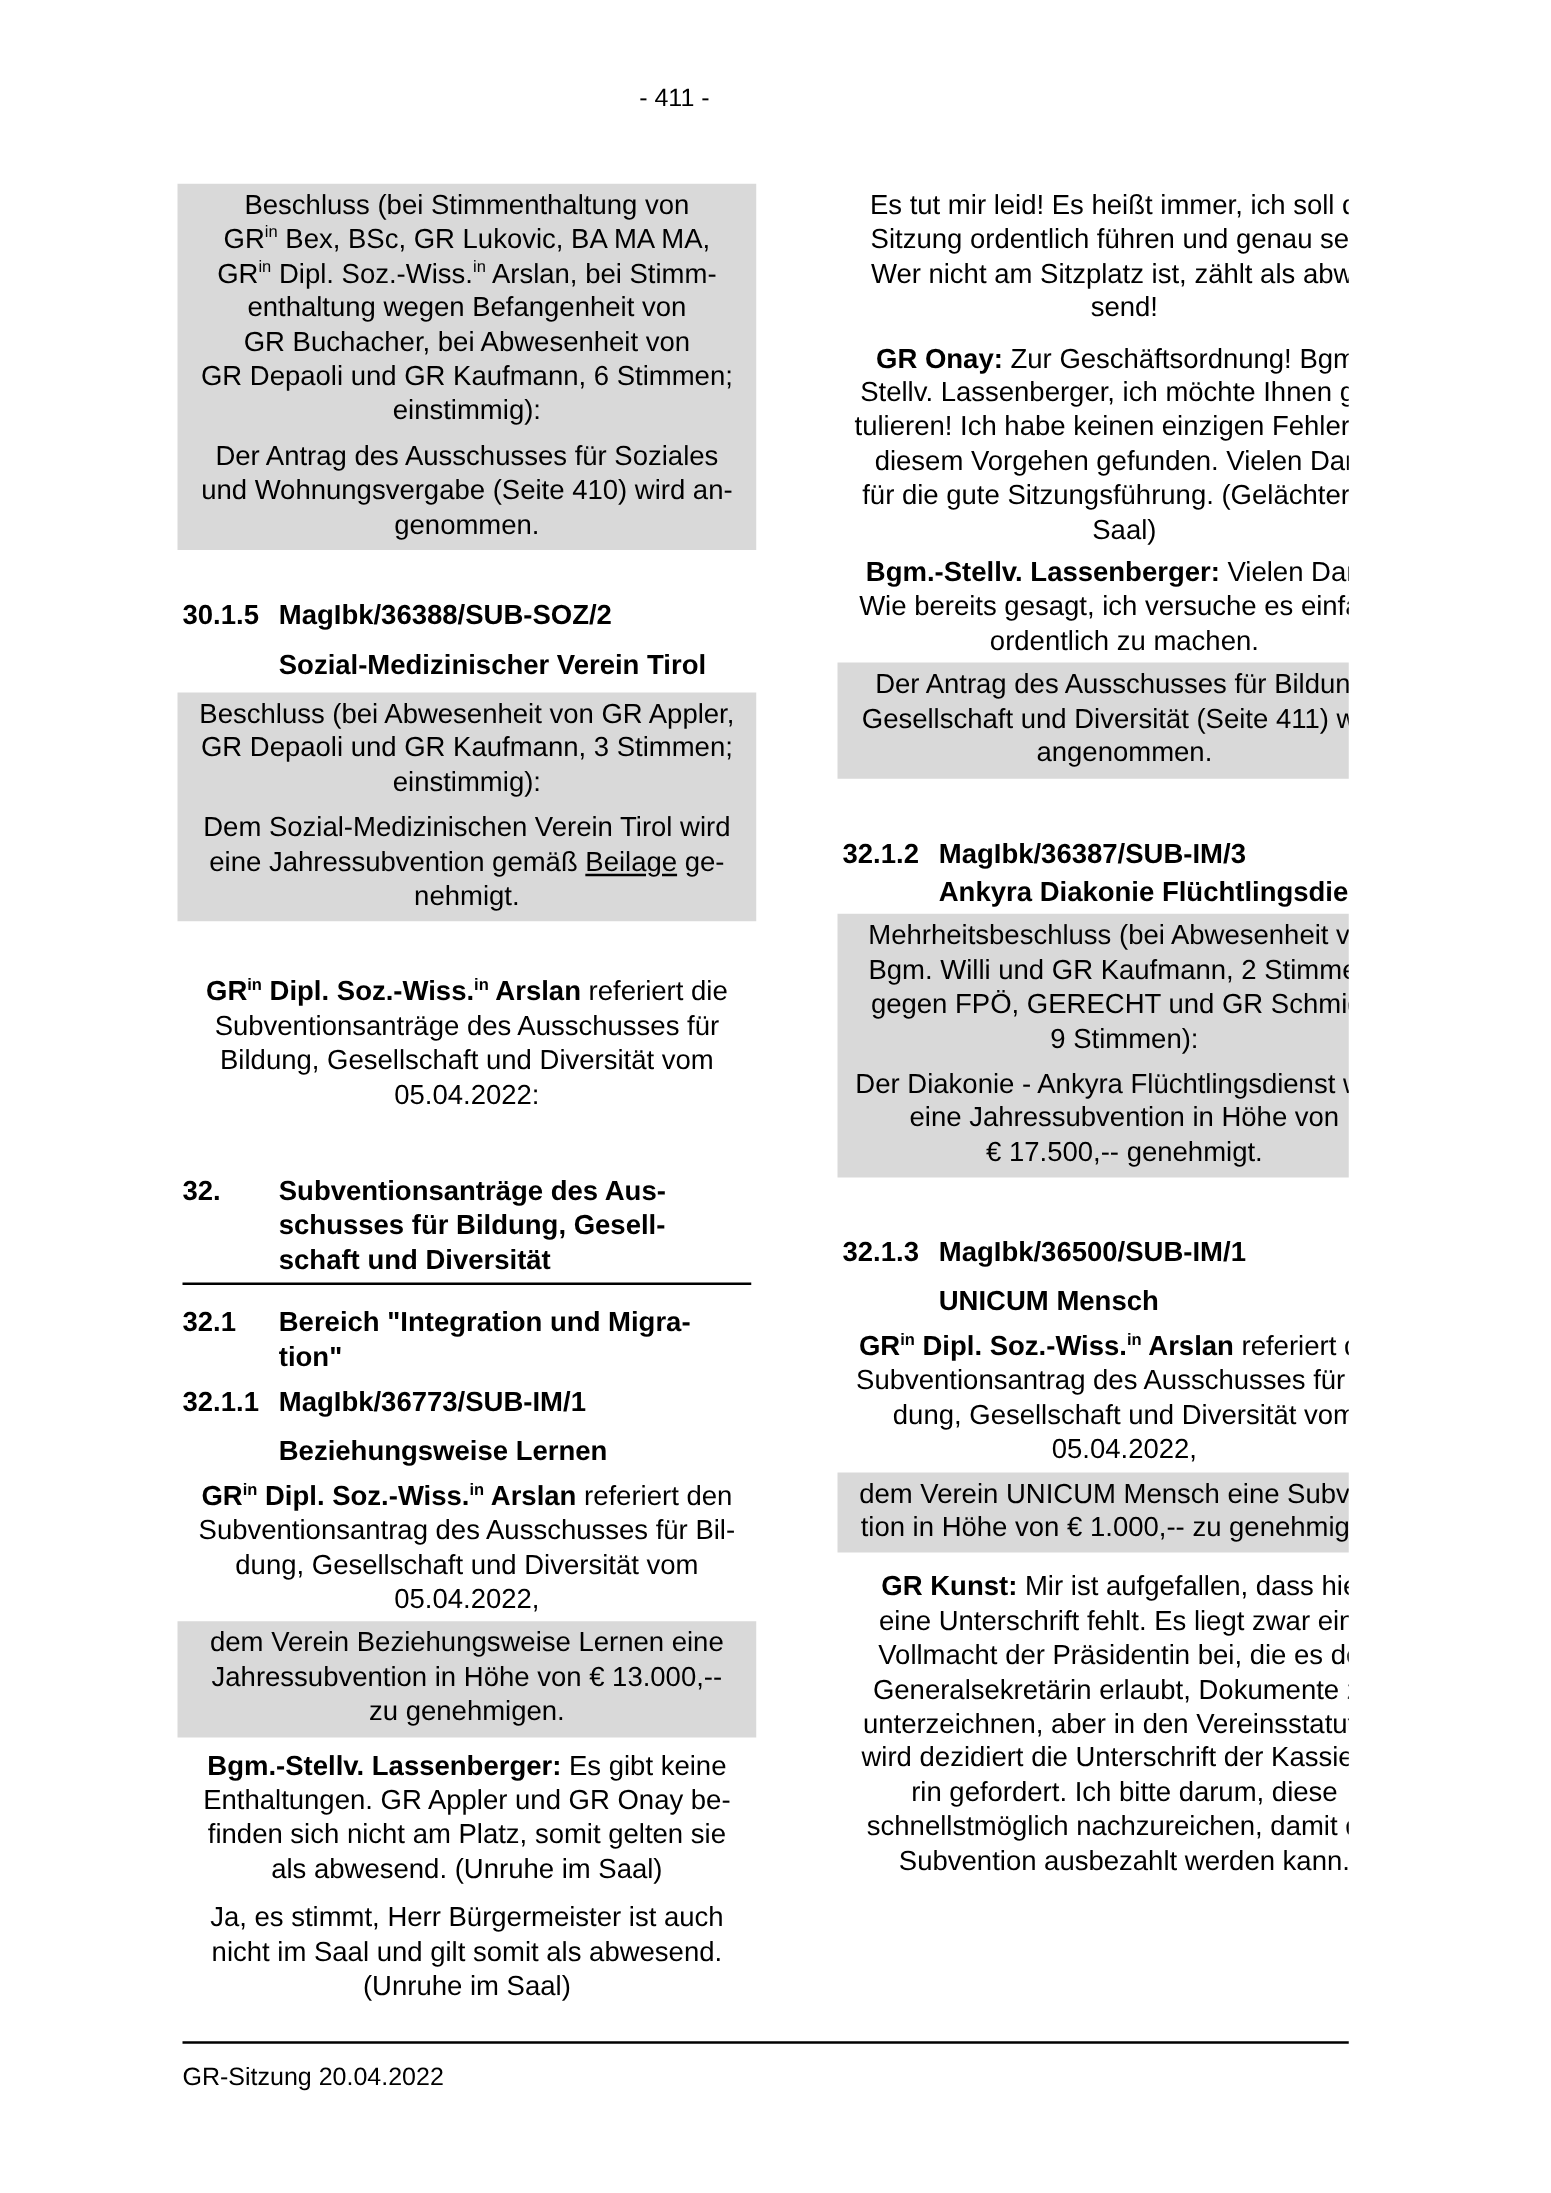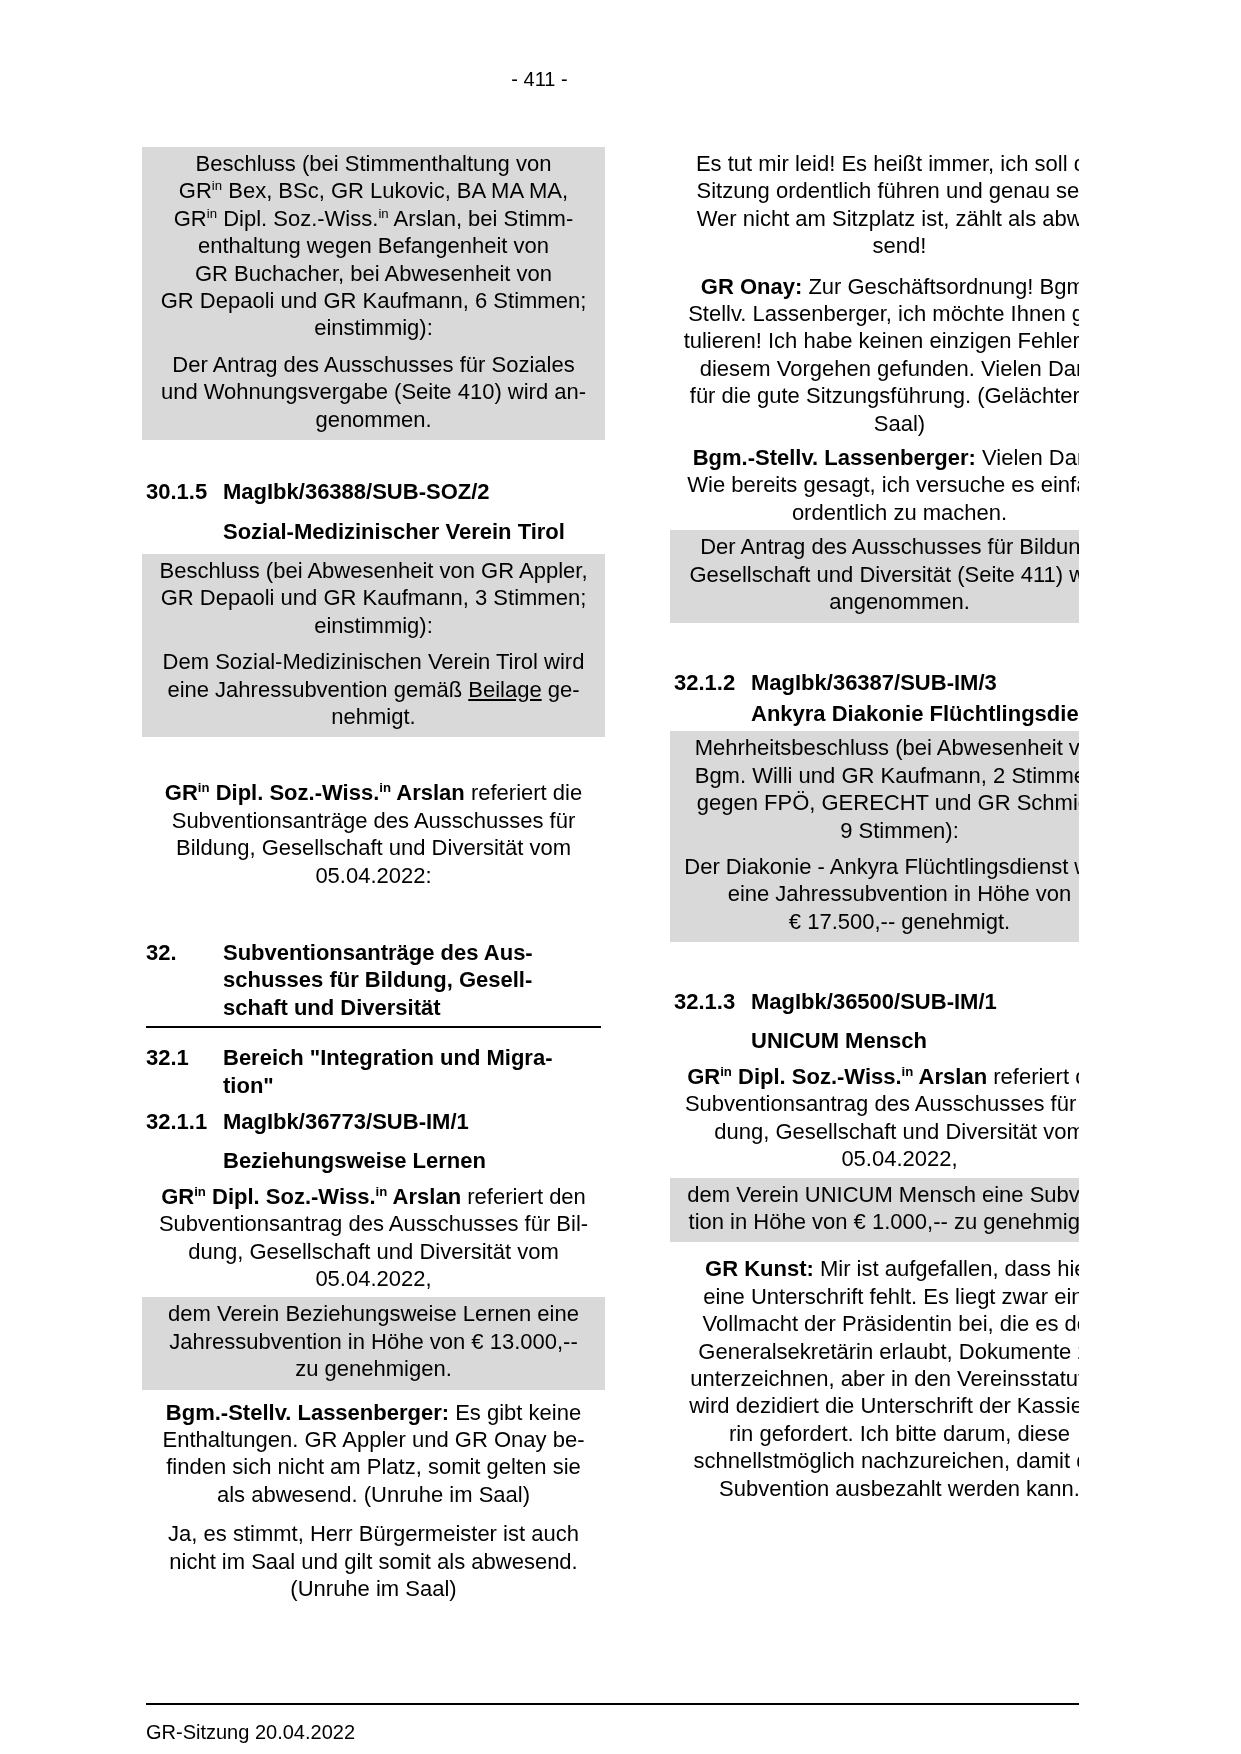--- a/index.html
+++ b/index.html
@@ -30,21 +30,21 @@
   .hl p + p { margin-top:9px; }
   p { margin:0;text-align:center; }
   .heading { display:flex; font-weight:bold; }
   .h-num  { flex:0 0 77px; }
   .h-text { flex:1 1 auto; }
   .section-rule { border-bottom:2px solid #000; padding-bottom:5px; }
   .subheading { font-weight:bold; padding-left:77px; }
   sup { font-size:0.6em; line-height:0; vertical-align:super; }
   u { text-decoration:underline; }
   .footer {
-    position:absolute; left:146px; top:1703px; width:977px;
+    position:absolute; left:146px; top:1633px; width:977px;
     border-top:2px solid #000;
     padding-top:15px;
     font-size:20px; line-height:24px;
   }
 </style>
 </head>
 <body>
 
 <div class="page">
 

